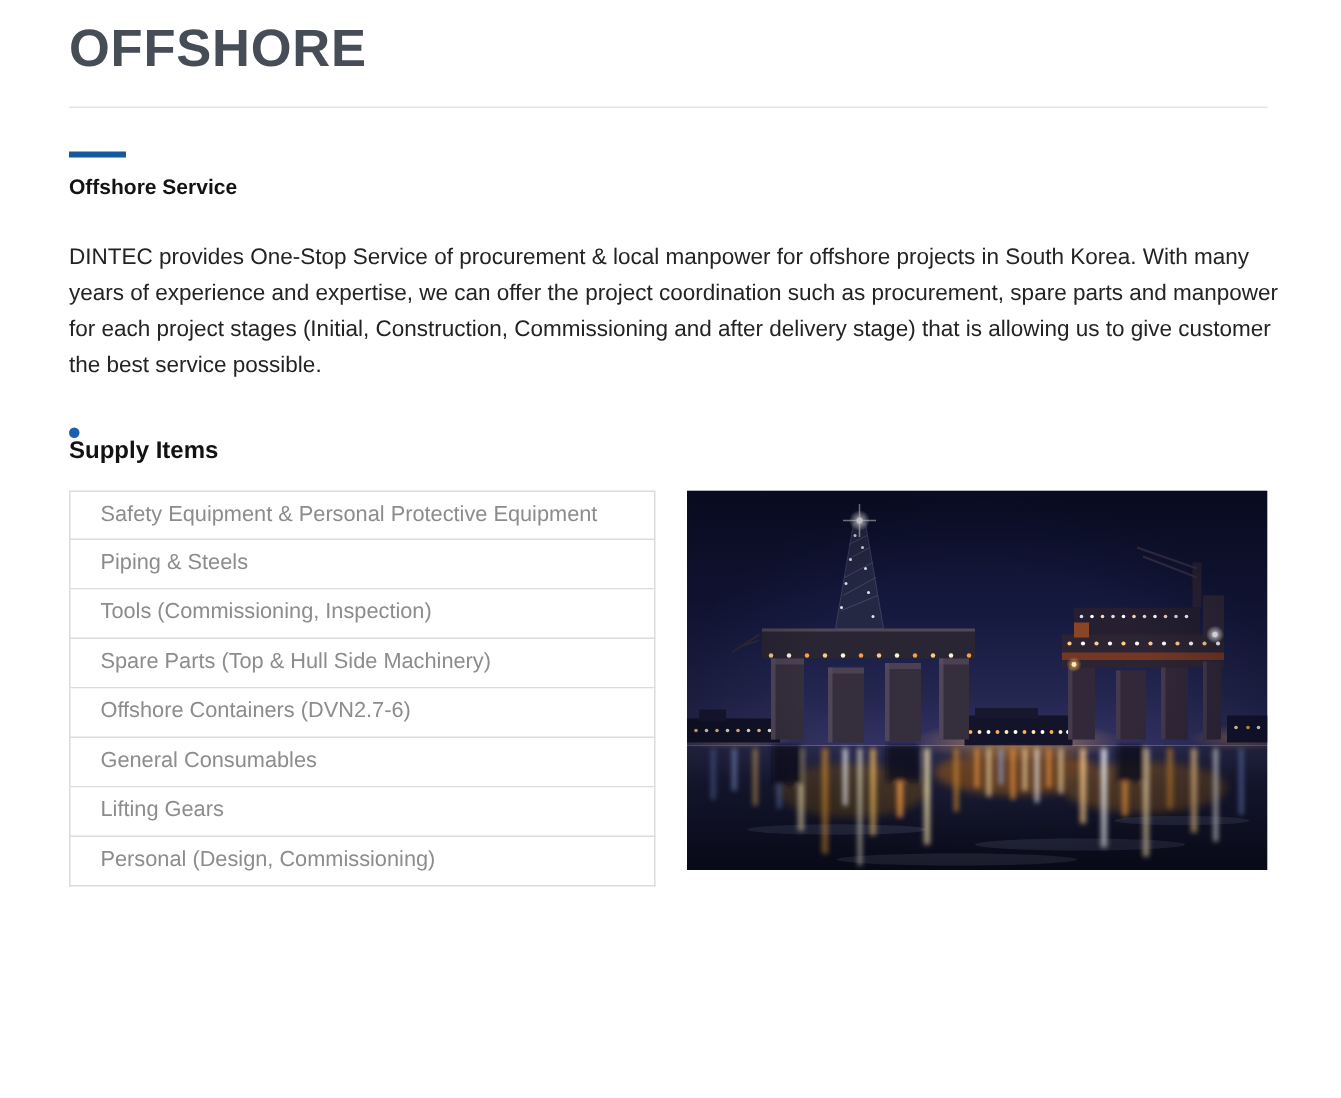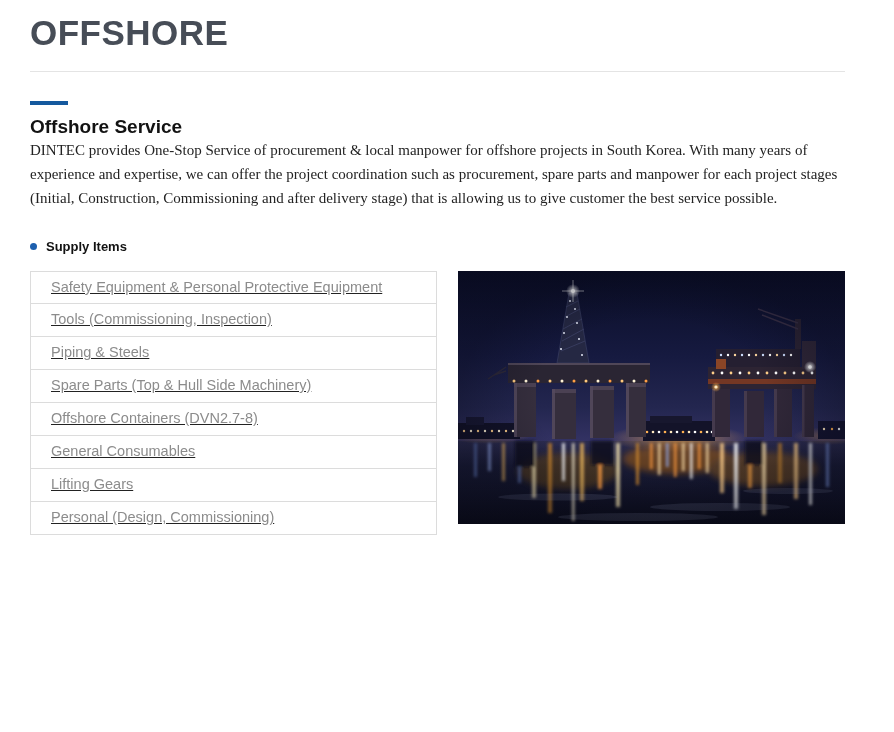--- a/index.html
+++ b/index.html
@@ -3,21 +3,21 @@
 <meta charset="utf-8">
 <style>
   * { box-sizing: border-box; }
   html, body { margin: 0; padding: 0; background: #ffffff; }
   body {
     width: 894px; height: 732px;
     font-family: "Liberation Sans", sans-serif;
     color: #222;
     overflow: hidden;
   }
-  .page { padding: 4px 49px 0 30px; }
+  .page { padding: 4px 49px 0 46px; }
 
   .page-title {
     margin: 6px 0 0 0;
     font-size: 35px;
     font-weight: 700;
     letter-spacing: 0.5px;
     color: #474d57;
     line-height: 46px;
   }
   .header-divider {
@@ -25,55 +25,56 @@
     border-top: 1px solid #e4e4e4;
     margin: 15px 0 0 0;
   }
   .accent-bar {
     width: 38px; height: 4px;
     background: #15599e;
     margin-top: 29px;
   }
   .section-title {
     margin: 11px 0 0 0;
-    font-size: 19px;
+    font-size: 14px;
     font-weight: 700;
     color: #121212;
   }
   .intro {
+    margin-top: 28px;
     width: 815px;
     font-size: 15px;
     line-height: 24px;
     color: #232323;
-    font-family: Liberation Serif, serif;
   }
   .intro p { margin: 0; }
 
   .supply-head {
     margin-top: 29px;
     display: flex;
-    align-items: center;
-    font-size: 13px;
+    align-items: flex-start;
+    font-size: 16px;
     font-weight: 700;
     color: #121212;
+    flex-direction: column;
   }
   .bullet {
     width: 7px; height: 7px;
     border-radius: 50%;
     background: #1d5fae;
     margin-right: 9px;
     flex: 0 0 auto;
   }
 
   .content-row {
     display: flex;
     align-items: flex-start;
     margin-top: 17px;
   }
-  .supply-table { width: 407px; text-decoration: underline; }
+  .supply-table { width: 407px; }
   .supply-row {
     height: 33px;
     line-height: 31px;
     border: 1px solid #dcdcdc;
     border-top: none;
     padding-left: 20px;
     font-size: 14.5px;
     color: #8c8c8c;
     white-space: nowrap;
     overflow: hidden;
@@ -106,24 +107,24 @@
 
   <div class="supply-head">
     <span class="bullet"></span>
     <span>Supply Items</span>
   </div>
 
   <div class="content-row">
 
     <div class="supply-table">
       <div class="supply-row first">Safety Equipment &amp; Personal Protective Equipment</div>
+      <div class="supply-row">Piping &amp; Steels</div>
       <div class="supply-row">Tools (Commissioning, Inspection)</div>
-      <div class="supply-row">Piping &amp; Steels</div>
       <div class="supply-row">Spare Parts (Top &amp; Hull Side Machinery)</div>
-      <div class="supply-row">Offshore Containers (DVN2.7-8)</div>
+      <div class="supply-row">Offshore Containers (DVN2.7-6)</div>
       <div class="supply-row">General Consumables</div>
       <div class="supply-row">Lifting Gears</div>
       <div class="supply-row">Personal (Design, Commissioning)</div>
     </div>
 
     <div class="photo">
       <svg width="387" height="253" viewBox="0 0 387 253" xmlns="http://www.w3.org/2000/svg">
         <defs>
           <linearGradient id="sky" x1="0" y1="0" x2="0" y2="170" gradientUnits="userSpaceOnUse">
             <stop offset="0" stop-color="#0a0d26"></stop>

